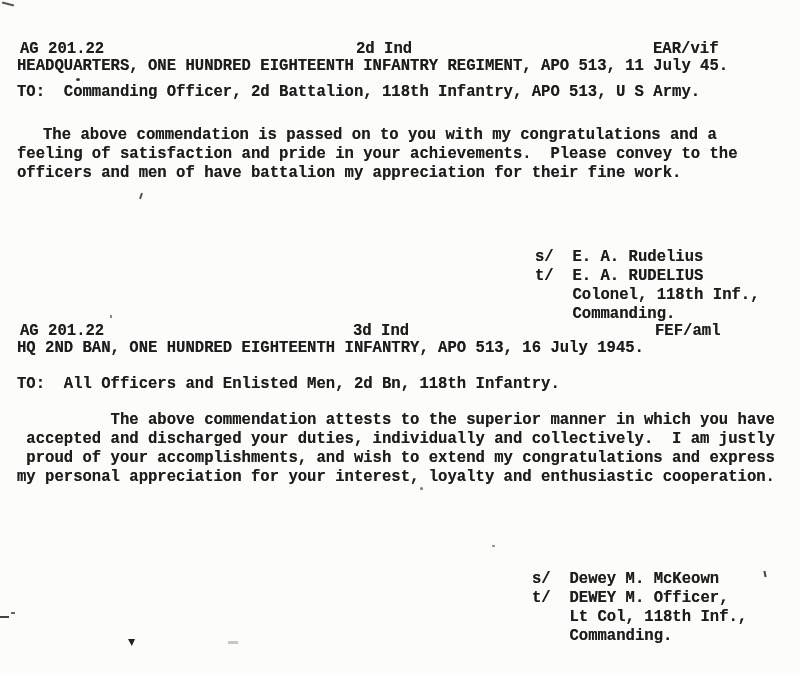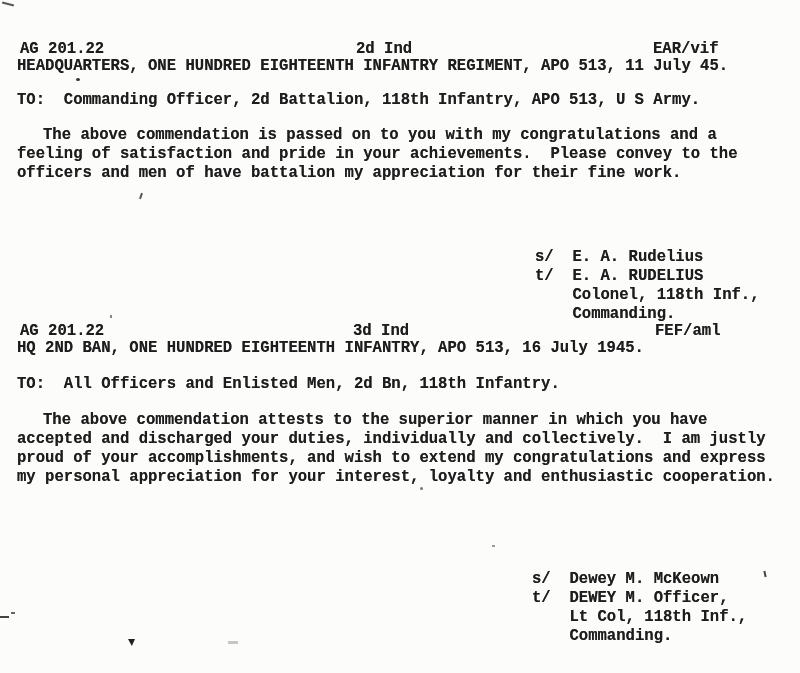--- a/index.html
+++ b/index.html
@@ -33,21 +33,21 @@
 
 <div class="page">
 
   <section>
     <div class="line" style="left:20px; top:40px;">AG 201.22</div>
     <div class="line" style="left:356px; top:40px;">2d Ind</div>
     <div class="line" style="left:653px; top:40px;">EAR/vif</div>
 
     <div class="line" style="left:17px; top:57px;">HEADQUARTERS, ONE HUNDRED EIGHTEENTH INFANTRY REGIMENT, APO 513, 11 July 45.</div>
 
-    <div class="line" style="left:17px; top:91px;">TO:  Commanding Officer, 2d Battalion, 118th Infantry, APO 513, U S Army.</div>
+    <div class="line" style="left:17px; top:83px;">TO:  Commanding Officer, 2d Battalion, 118th Infantry, APO 513, U S Army.</div>
 
     <div class="para" style="left:17px; top:126px;">
       <div class="pline">The above commendation is passed on to you with my congratulations and a</div>
       <div class="pline">feeling of satisfaction and pride in your achievements.  Please convey to the</div>
       <div class="pline">officers and men of have battalion my appreciation for their fine work.</div>
     </div>
 
     <div class="sig" style="left:535px; top:215px;">
       <div class="sline">s/  E. A. Rudelius</div>
       <div class="sline">t/  E. A. RUDELIUS</div>
@@ -58,21 +58,21 @@
 
   <section>
     <div class="line" style="left:20px; top:322px;">AG 201.22</div>
     <div class="line" style="left:353px; top:322px;">3d Ind</div>
     <div class="line" style="left:655px; top:322px;text-align:center;">FEF/aml</div>
 
     <div class="line" style="left:17px; top:339px;">HQ 2ND BAN, ONE HUNDRED EIGHTEENTH INFANTRY, APO 513, 16 July 1945.</div>
 
     <div class="line" style="left:17px; top:375px;">TO:  All Officers and Enlisted Men, 2d Bn, 118th Infantry.</div>
 
-    <div class="para" style="left:17px; top:411px;">
+    <div class="para" style="left:17px; top:411px;text-align:right;">
       <div class="pline">The above commendation attests to the superior manner in which you have</div>
       <div class="pline">accepted and discharged your duties, individually and collectively.  I am justly</div>
       <div class="pline">proud of your accomplishments, and wish to extend my congratulations and express</div>
       <div class="pline">my personal appreciation for your interest, loyalty and enthusiastic cooperation.</div>
     </div>
 
     <div class="sig" style="left:532px; top:537px;">
       <div class="sline">s/  Dewey M. McKeown</div>
       <div class="sline">t/  DEWEY M. Officer,</div>
       <div class="sline">    Lt Col, 118th Inf.,</div>

